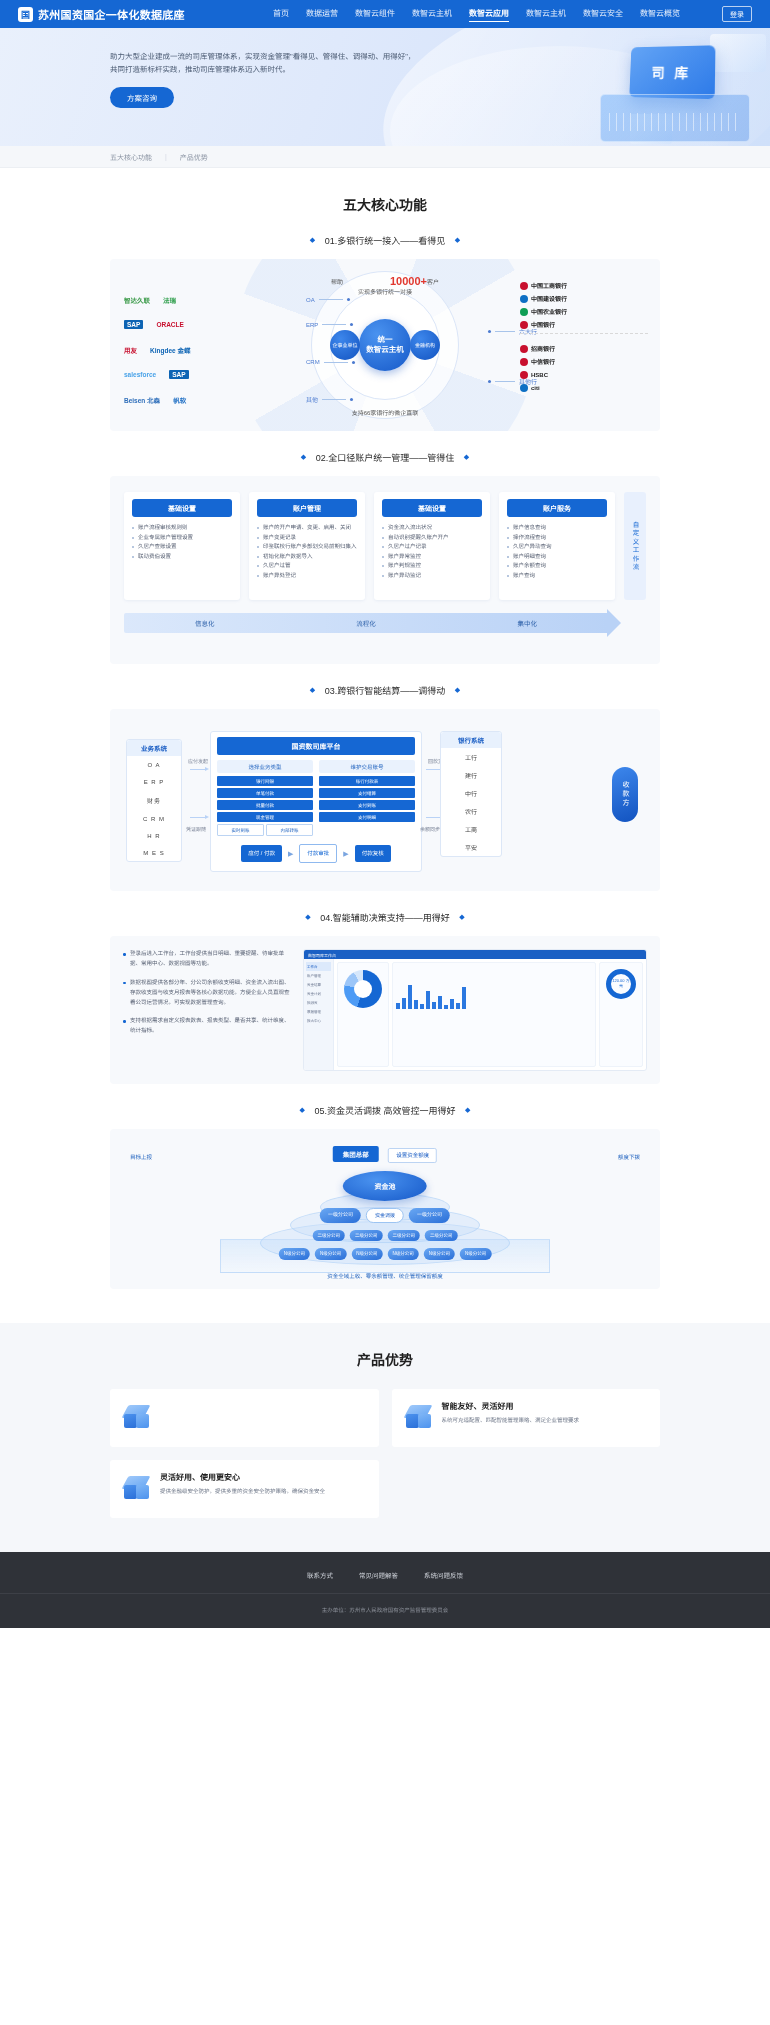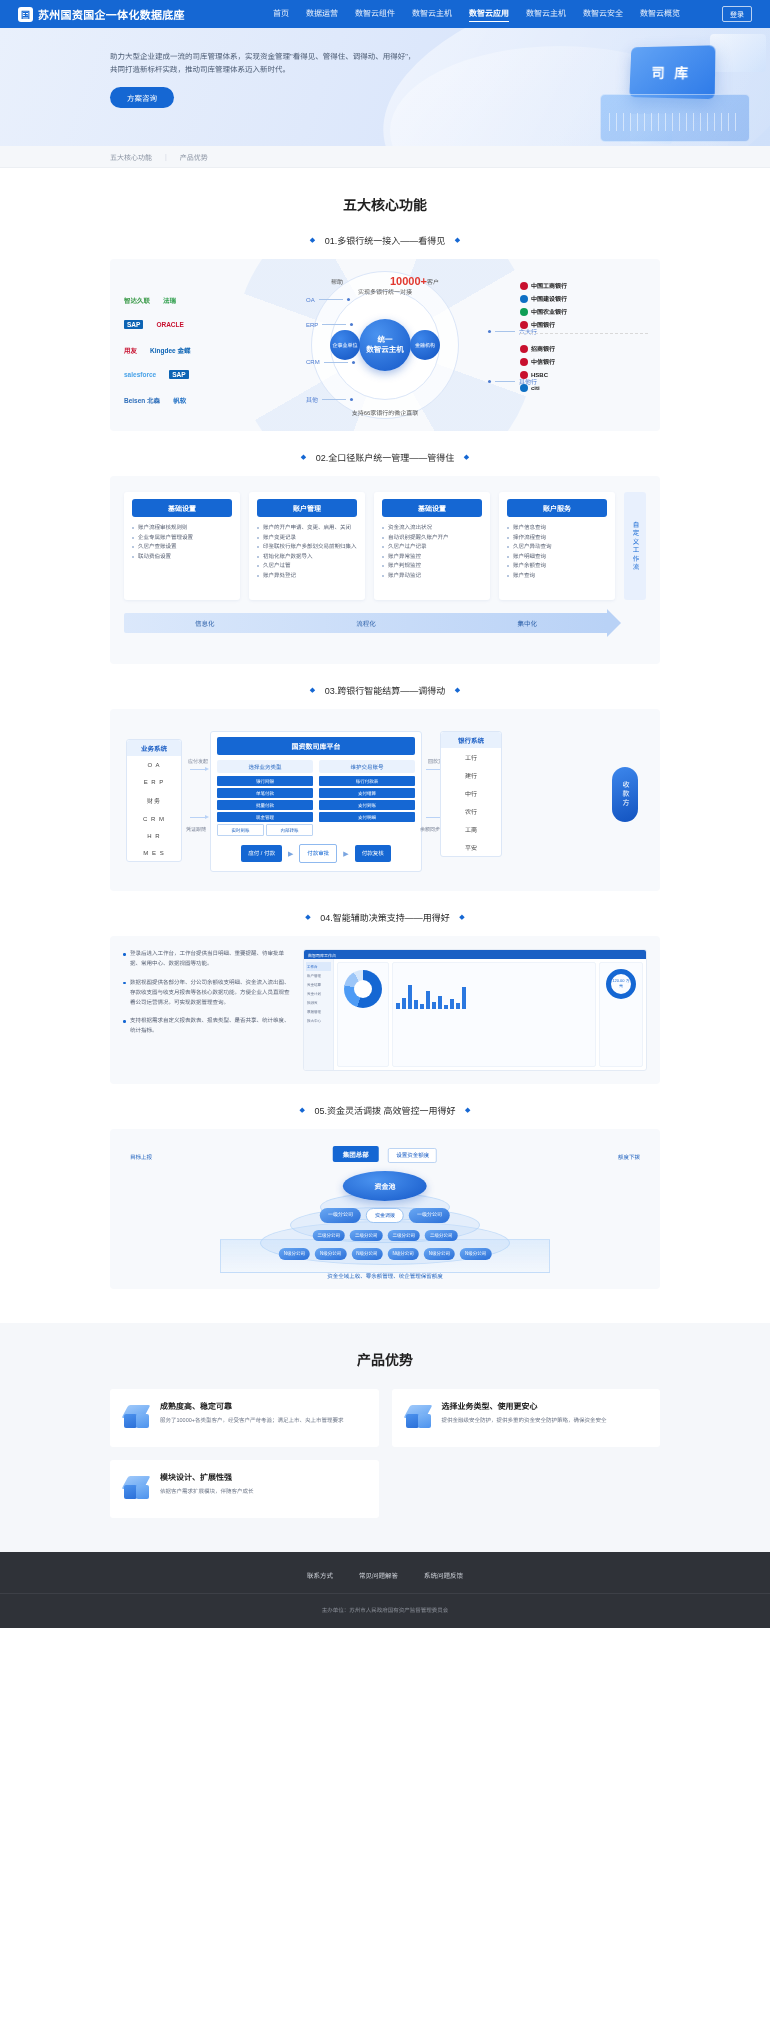--- a/index.html
+++ b/index.html
@@ -856,45 +856,41 @@
 
 <div class="adv-wrap">
   <div class="adv-title">产品优势</div>
   <div class="adv-grid">
     <div class="adv-card">
       <div class="cube">
           <div class="top"></div>
           <div class="bl"></div>
           <div class="br"></div>
         </div>
-      <div>
-          <div class="adv-h">成熟度高、稳定可靠</div>
-      <div class="adv-p">服务了10000+各类型客户，经受客户严苛考验；满足上市、央上市管理要求</div>
-        </div>
     </div>
     <div class="adv-card">
       <div class="cube">
           <div class="top"></div>
           <div class="bl"></div>
           <div class="br"></div>
         </div>
       <div>
-          <div class="adv-h">选择业务类型、使用更安心</div>
-      <div class="adv-p">提供金融级安全防护，提供多重的资金安全防护策略，确保资金安全</div>
+          <div class="adv-h">智能友好、灵活好用</div>
+      <div class="adv-p">系统可克适配置、匹配智能管理策略、满足企业管理要求</div>
         </div>
     </div>
     <div class="adv-card">
       <div class="cube">
           <div class="top"></div>
           <div class="bl"></div>
           <div class="br"></div>
         </div>
       <div>
-          <div class="adv-h">模块设计、扩展性强</div>
-      <div class="adv-p">依据客户需求扩展模块，伴随客户成长</div>
+          <div class="adv-h">灵活好用、使用更安心</div>
+      <div class="adv-p">提供金融级安全防护，提供多重的资金安全防护策略，确保资金安全</div>
         </div>
     </div>
   </div>
 </div>
 
 <div class="footer">
   <div class="f-links">
     <a>联系方式</a>
     <a>常见问题解答</a>
     <a>系统问题反馈</a>

